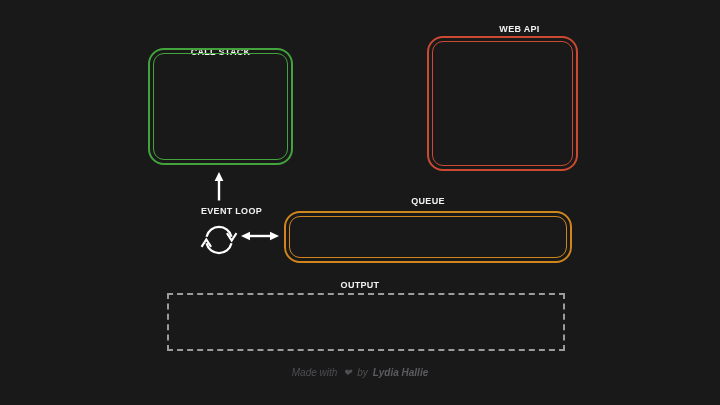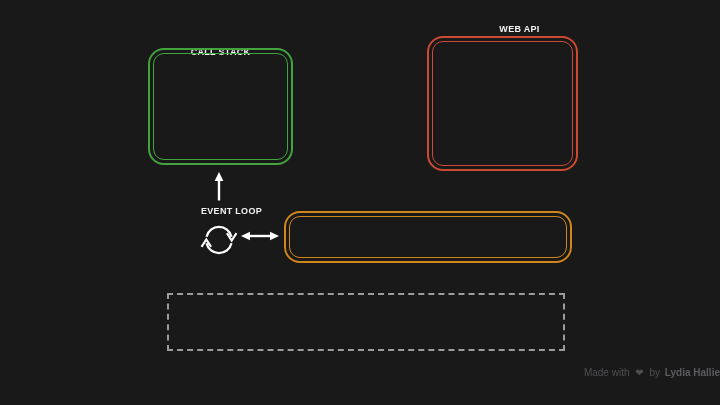--- a/index.html
+++ b/index.html
@@ -57,39 +57,41 @@
   .arrow, .sync {
     position: absolute;
     color: var(--arrow, #ffffff);
   }
   .arrow-up { left: 212px; top: 171px; }
   .arrow-lr { left: 240px; top: 229px; }
   .sync     { left: 198px; top: 219px; }
   .footer {
     position: absolute;
     left: 0; top: 367px; width: 720px;
-    text-align: right;
+    text-align: center;
     font-size: 10px;
     line-height: 12px;
     color: #4f4f53;
+    font-style: italic;
   }
   .footer .heart { margin: 0 3px; font-size: 10px; }
   .footer .author { font-weight: bold; color: #5c5c60; margin-left: 2px; }
 </style>
 </head>
 <body>
 
 <div class="stage" style="--arrow: #ffffff;">
 
   <div class="box-label label-call-stack" style="color: rgb(242, 242, 242);">CALL STACK</div>
   <div class="dbox box-call-stack" style="--c: #43a33d;"></div>
 
   <div class="box-label label-web-api" style="color: rgb(242, 242, 242);">WEB API</div>
   <div class="dbox box-web-api" style="--c: #cb4a31;"></div>
 
+  <div class="box-label label-queue" style="color: rgb(242, 242, 242);">QUEUE</div>
   <div class="dbox box-queue" style="--c: #d0861d;"></div>
 
   <div class="box-label label-event-loop" style="color: rgb(242, 242, 242);">EVENT LOOP</div>
 
   <span class="sync">
     <svg width="42" height="42" viewBox="0 0 44 44" fill="none">
       <path d="M 8.9 18.5 A 13.5 13.5 0 0 1 35.1 18.5" stroke="currentColor" stroke-width="2.4" fill="none"></path>
       <polyline points="30.3,14.8 35.3,22.6 40.3,14.8" stroke="currentColor" stroke-width="2.2" fill="none" stroke-linejoin="miter"></polyline>
       <path d="M 35.1 25.5 A 13.5 13.5 0 0 1 8.9 25.5" stroke="currentColor" stroke-width="2.4" fill="none"></path>
       <polyline points="13.7,29.2 8.7,21.4 3.7,29.2" stroke="currentColor" stroke-width="2.2" fill="none" stroke-linejoin="miter"></polyline>
@@ -104,20 +106,21 @@
   </span>
 
   <span class="arrow arrow-lr">
     <svg width="40" height="14" viewBox="0 0 40 14">
       <line x1="8" y1="7" x2="32" y2="7" stroke="currentColor" stroke-width="2.4"></line>
       <polygon points="1,7 10,2.7 10,11.3" fill="currentColor"></polygon>
       <polygon points="39,7 30,2.7 30,11.3" fill="currentColor"></polygon>
     </svg>
   </span>
 
+  <div class="box-label label-output" style="color: rgb(242, 242, 242);">OUTPUT</div>
   <div class="box-output" style="--c: #9c9c9c;"></div>
 
   <div class="footer" style="color: rgb(79, 79, 83);">
     <span>Made with</span>
     <span class="heart">❤</span>
     <span>by</span>
     <span class="author">Lydia Hallie</span>
   </div>
 
 </div>

